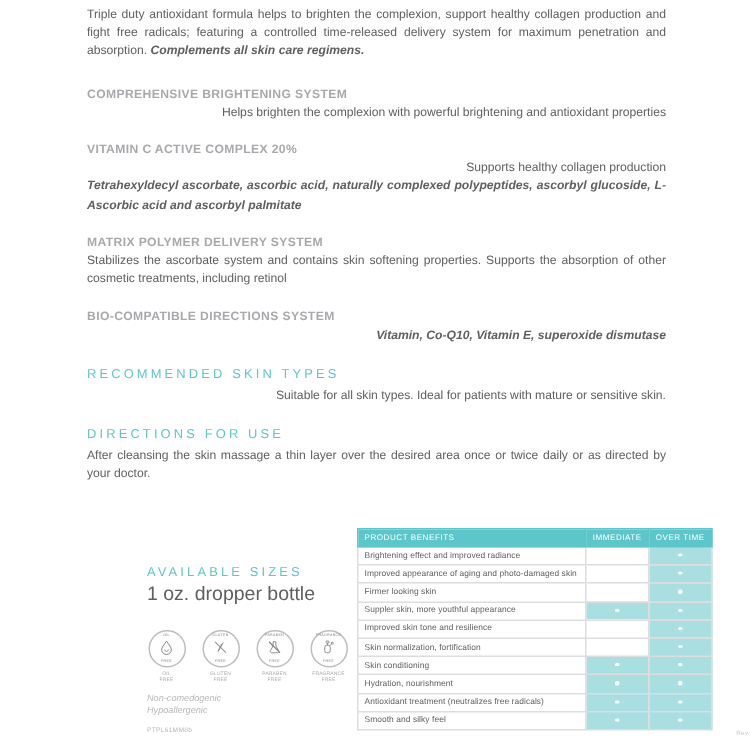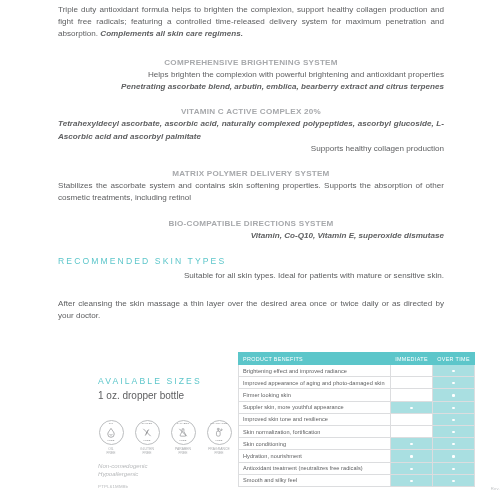--- a/index.html
+++ b/index.html
@@ -48,21 +48,20 @@
     font-weight: normal;
     line-height: 12px;
   }
 
   .sub-head {
     color: #a7a9ac;
     font-size: 8.1px;
     letter-spacing: 0.25px;
     line-height: 12.2px;
     margin: 0;
-    text-align: center;
   }
 
   .gap-lg { height: 13px; }
   .gap-xs { height: 3px; }
 
   
   .lower {
     position: absolute;
     left: 0; top: 0;
     width: 500px; height: 500px;
@@ -72,21 +71,21 @@
   .lower > * { pointer-events: auto; }
 
   
   .sizes-block {
     position: absolute;
     left: 58px;
     top: 375px;
     width: 140px;
   }
   .size-line {
-    font-size: 10px;
+    font-size: 13px;
     line-height: 12px;
     color: #5f6062;
     margin-top: 3px;
   }
 
   
   .badges {
     position: absolute;
     left: 58px;
     top: 420px;
@@ -232,46 +231,46 @@
   <div class="content">
 
     <p class="body-text"><span>Triple duty antioxidant formula helps to brighten the complexion, support healthy collagen production and fight free radicals; featuring a controlled time-released delivery system for maximum penetration and absorption. </span><span class="italic">Complements all skin care regimens.</span></p>
 
     <div class="gap-lg"></div>
 
     <div class="gap-xs"></div>
 
     <h3 class="sub-head">COMPREHENSIVE BRIGHTENING SYSTEM</h3>
     <p class="body-text nojust">Helps brighten the complexion with powerful brightening and antioxidant properties</p>
-    <p class="body-text nojust italic">Penetrating ascorbate blend, arbutin, emblica, bearberry extract and citrus terpenes</p>
 
     <div class="gap-lg"></div>
 
     <h3 class="sub-head">VITAMIN C ACTIVE COMPLEX 20%</h3>
+    <p class="body-text nojust">Supports healthy collagen production</p>
     <p class="body-text italic">Tetrahexyldecyl ascorbate, ascorbic acid, naturally complexed polypeptides, ascorbyl glucoside, L-Ascorbic acid and ascorbyl palmitate</p>
-    <p class="body-text nojust">Supports healthy collagen production</p>
 
     <div class="gap-lg"></div>
 
     <h3 class="sub-head">MATRIX POLYMER DELIVERY SYSTEM</h3>
     <p class="body-text">Stabilizes the ascorbate system and contains skin softening properties. Supports the absorption of other cosmetic treatments, including retinol</p>
 
     <div class="gap-lg"></div>
 
     <h3 class="sub-head">BIO-COMPATIBLE DIRECTIONS SYSTEM</h3>
     <p class="body-text nojust italic">Vitamin, Co-Q10, Vitamin E, superoxide dismutase</p>
 
     <div class="gap-lg"></div>
 
     <h2 class="section-head">RECOMMENDED SKIN TYPES</h2>
     <div class="gap-xs"></div>
     <p class="body-text nojust">Suitable for all skin types. Ideal for patients with mature or sensitive skin.</p>
 
     <div class="gap-lg"></div>
 
+    <h2 class="section-head">DIRECTIONS FOR USE</h2>
     <div class="gap-xs"></div>
     <p class="body-text">After cleansing the skin massage a thin layer over the desired area once or twice daily or as directed by your doctor.</p>
 
   </div>
 
   <div class="lower">
 
     <div class="sizes-block">
       <h2 class="section-head">AVAILABLE SIZES</h2>
       <div class="size-line">1 oz. dropper bottle</div>

